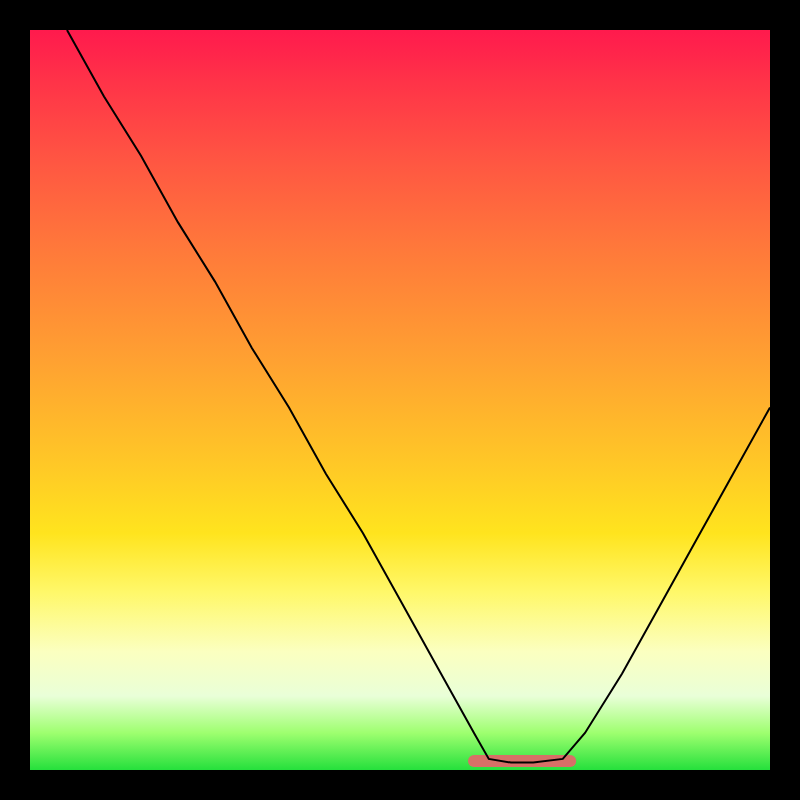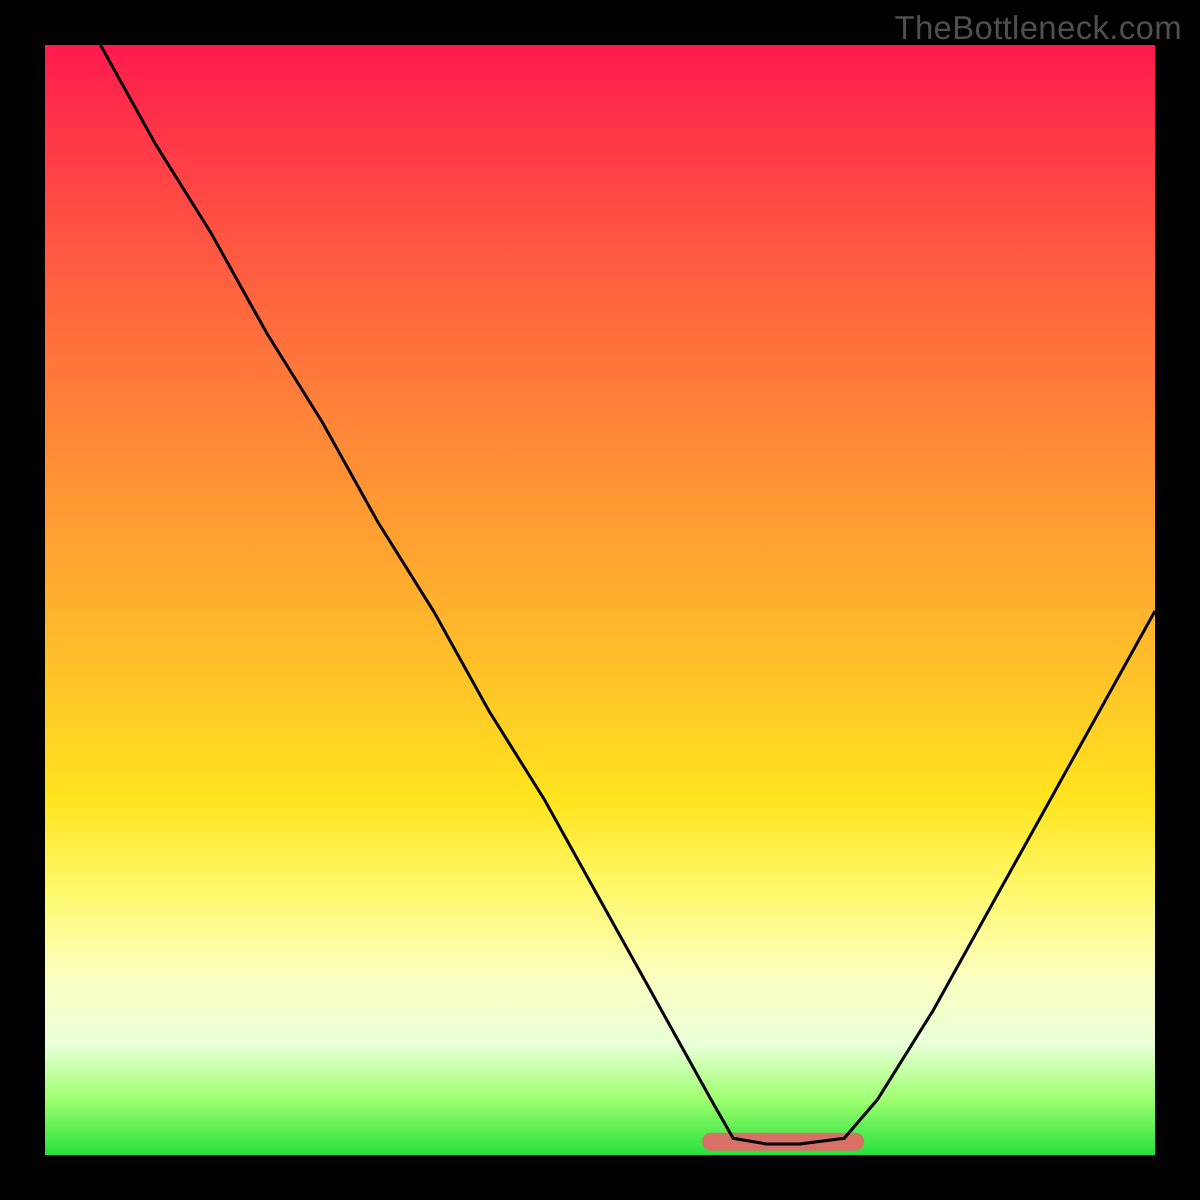--- a/index.html
+++ b/index.html
@@ -67,21 +67,20 @@
     fill: none;
     stroke-width: 12;
     stroke-linecap: round;
   }
 </style>
 </head>
 <body>
 
 <div class="frame">
 
-  <div class="watermark">TheBottleneck.com</div>
 
   <div class="plot-area">
     <svg class="curve-layer" viewBox="0 0 740 740" preserveAspectRatio="none">
       <path class="band" stroke="#d77067" d="M444.0 731.1 L540.2 731.1"></path>
       <path class="curve" stroke="#000000" d="M37.0 0.0 L74.0 66.6 L111.0 125.8 L148.0 192.4 L185.0 251.6 L222.0 318.2 L259.0 377.4 L296.0 444.0 L333.0 503.2 L370.0 569.8 L407.0 636.4 L444.0 703.0 L458.8 728.9 L481.0 732.6 L503.2 732.6 L532.8 728.9 L555.0 703.0 L592.0 643.8 L629.0 577.2 L666.0 510.6 L703.0 444.0 L740.0 377.4"></path>
     </svg>
   </div>
 
 </div>
 

